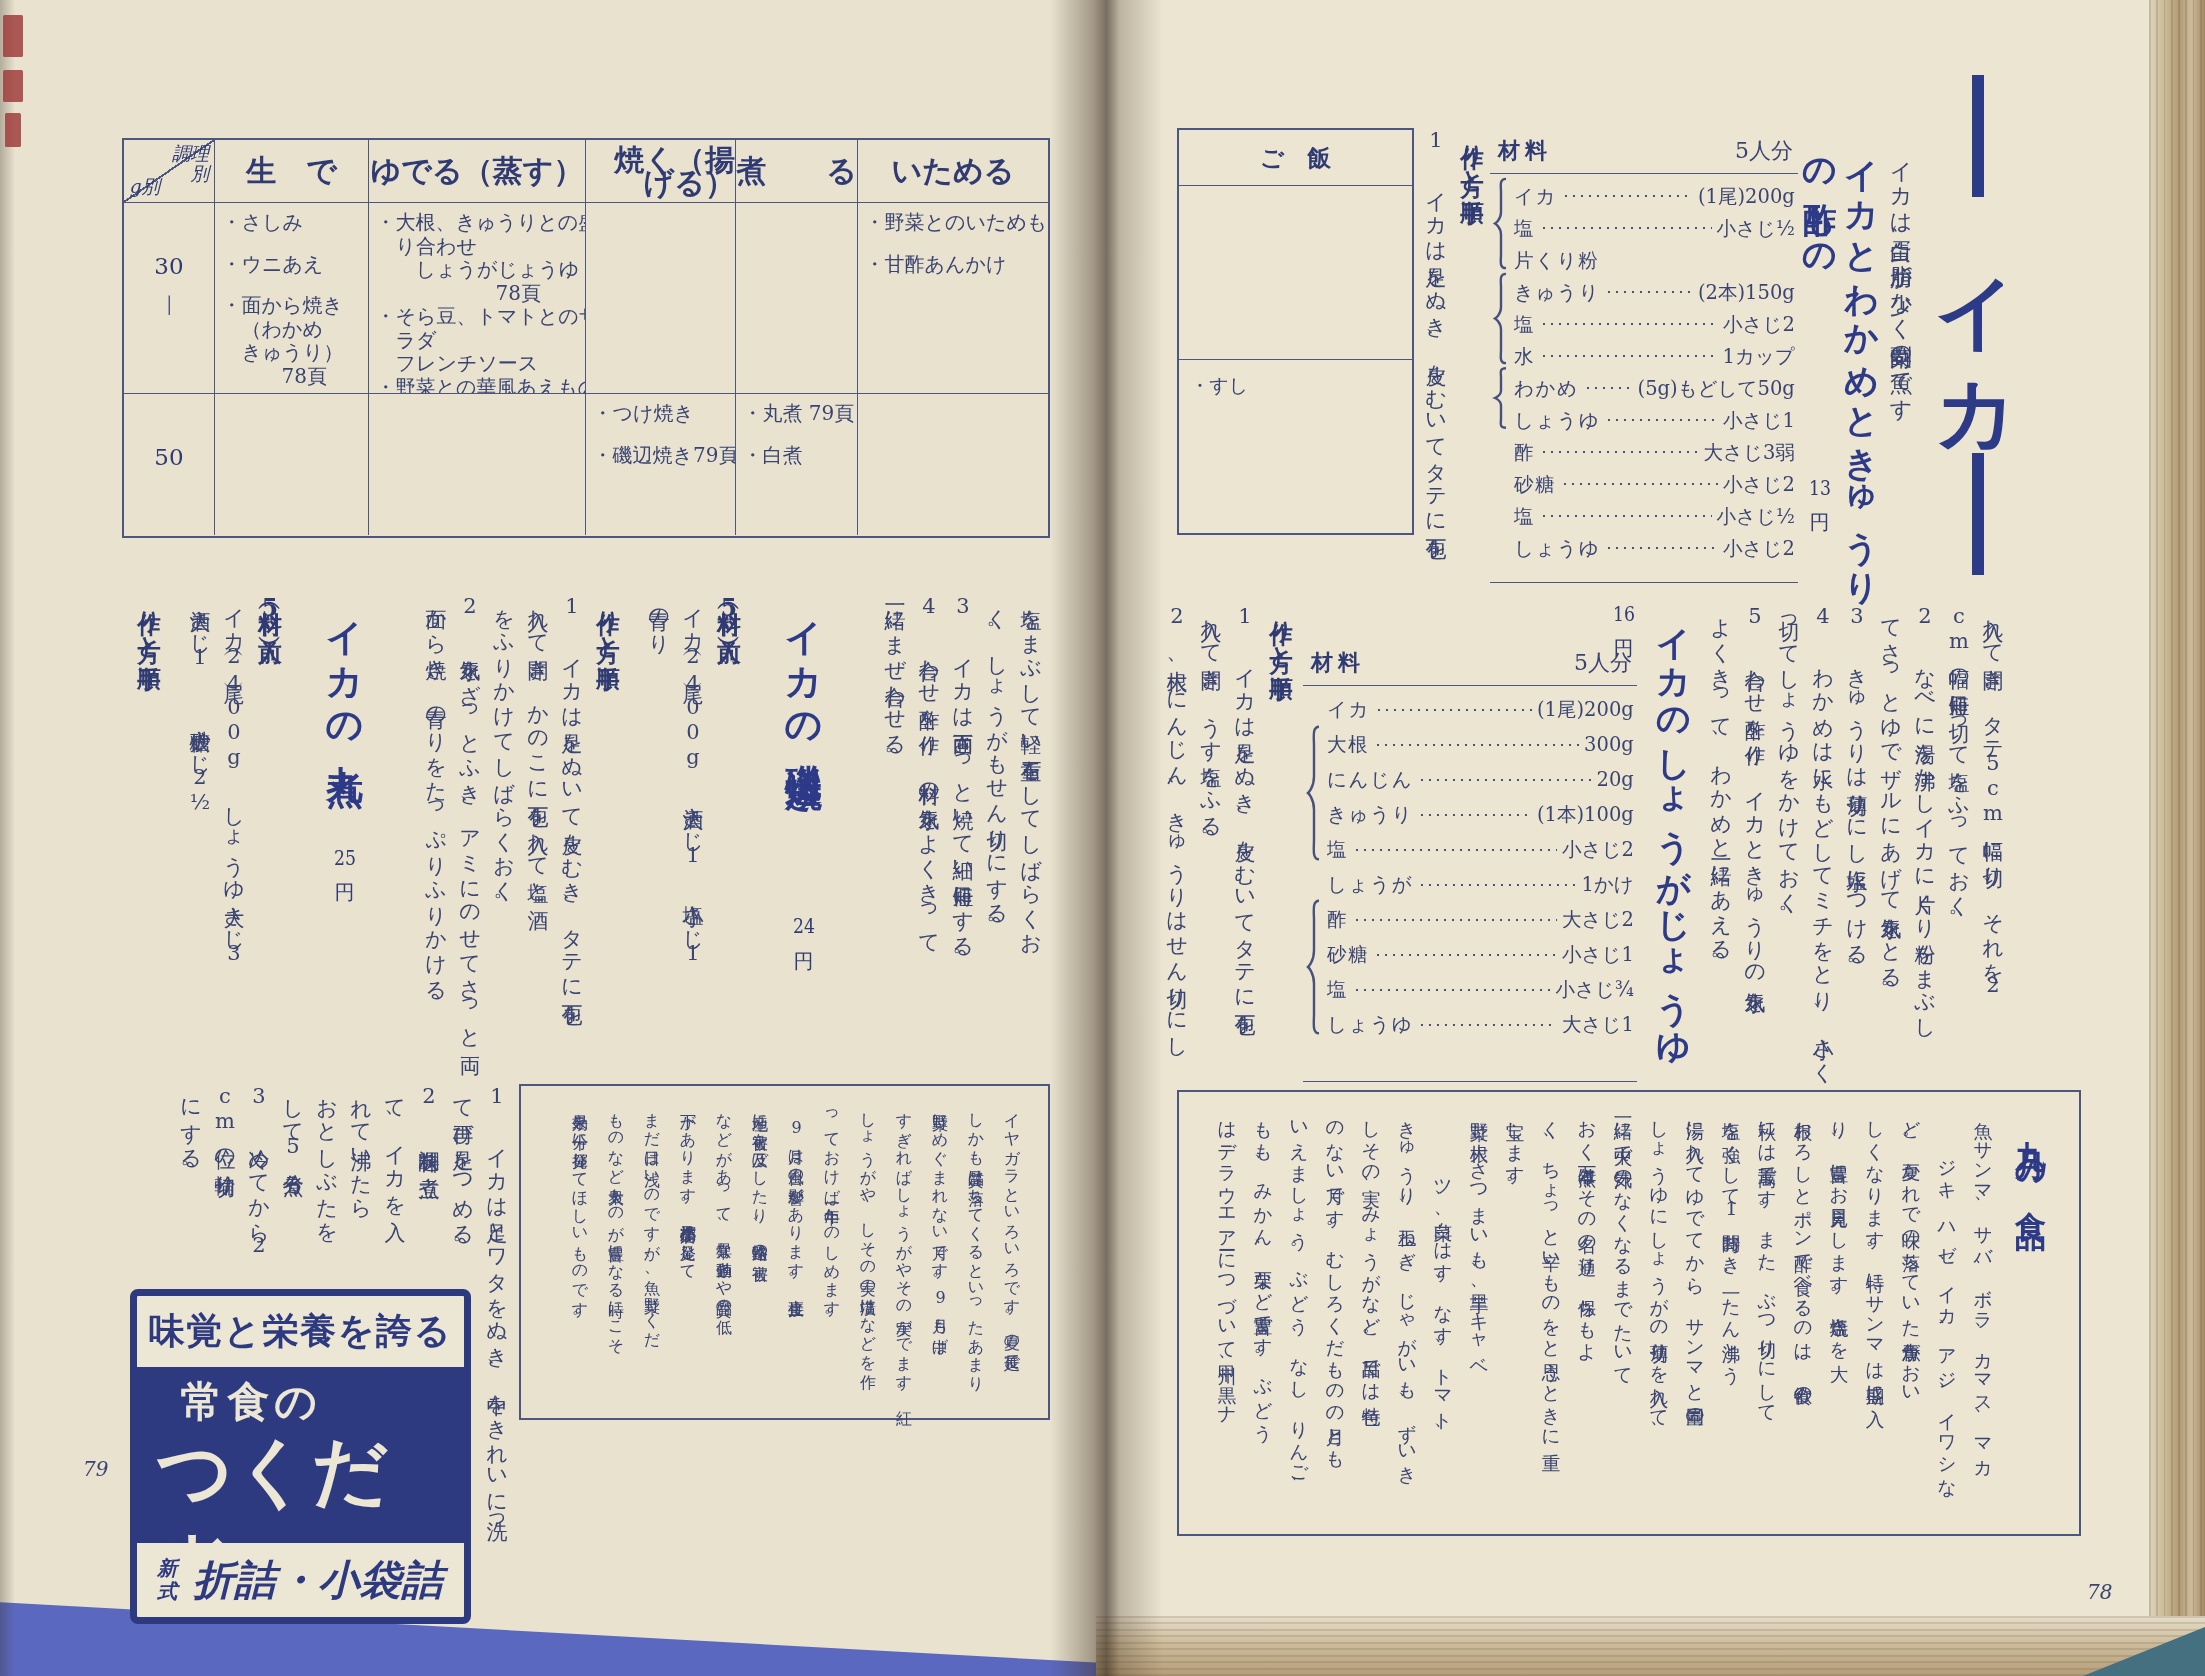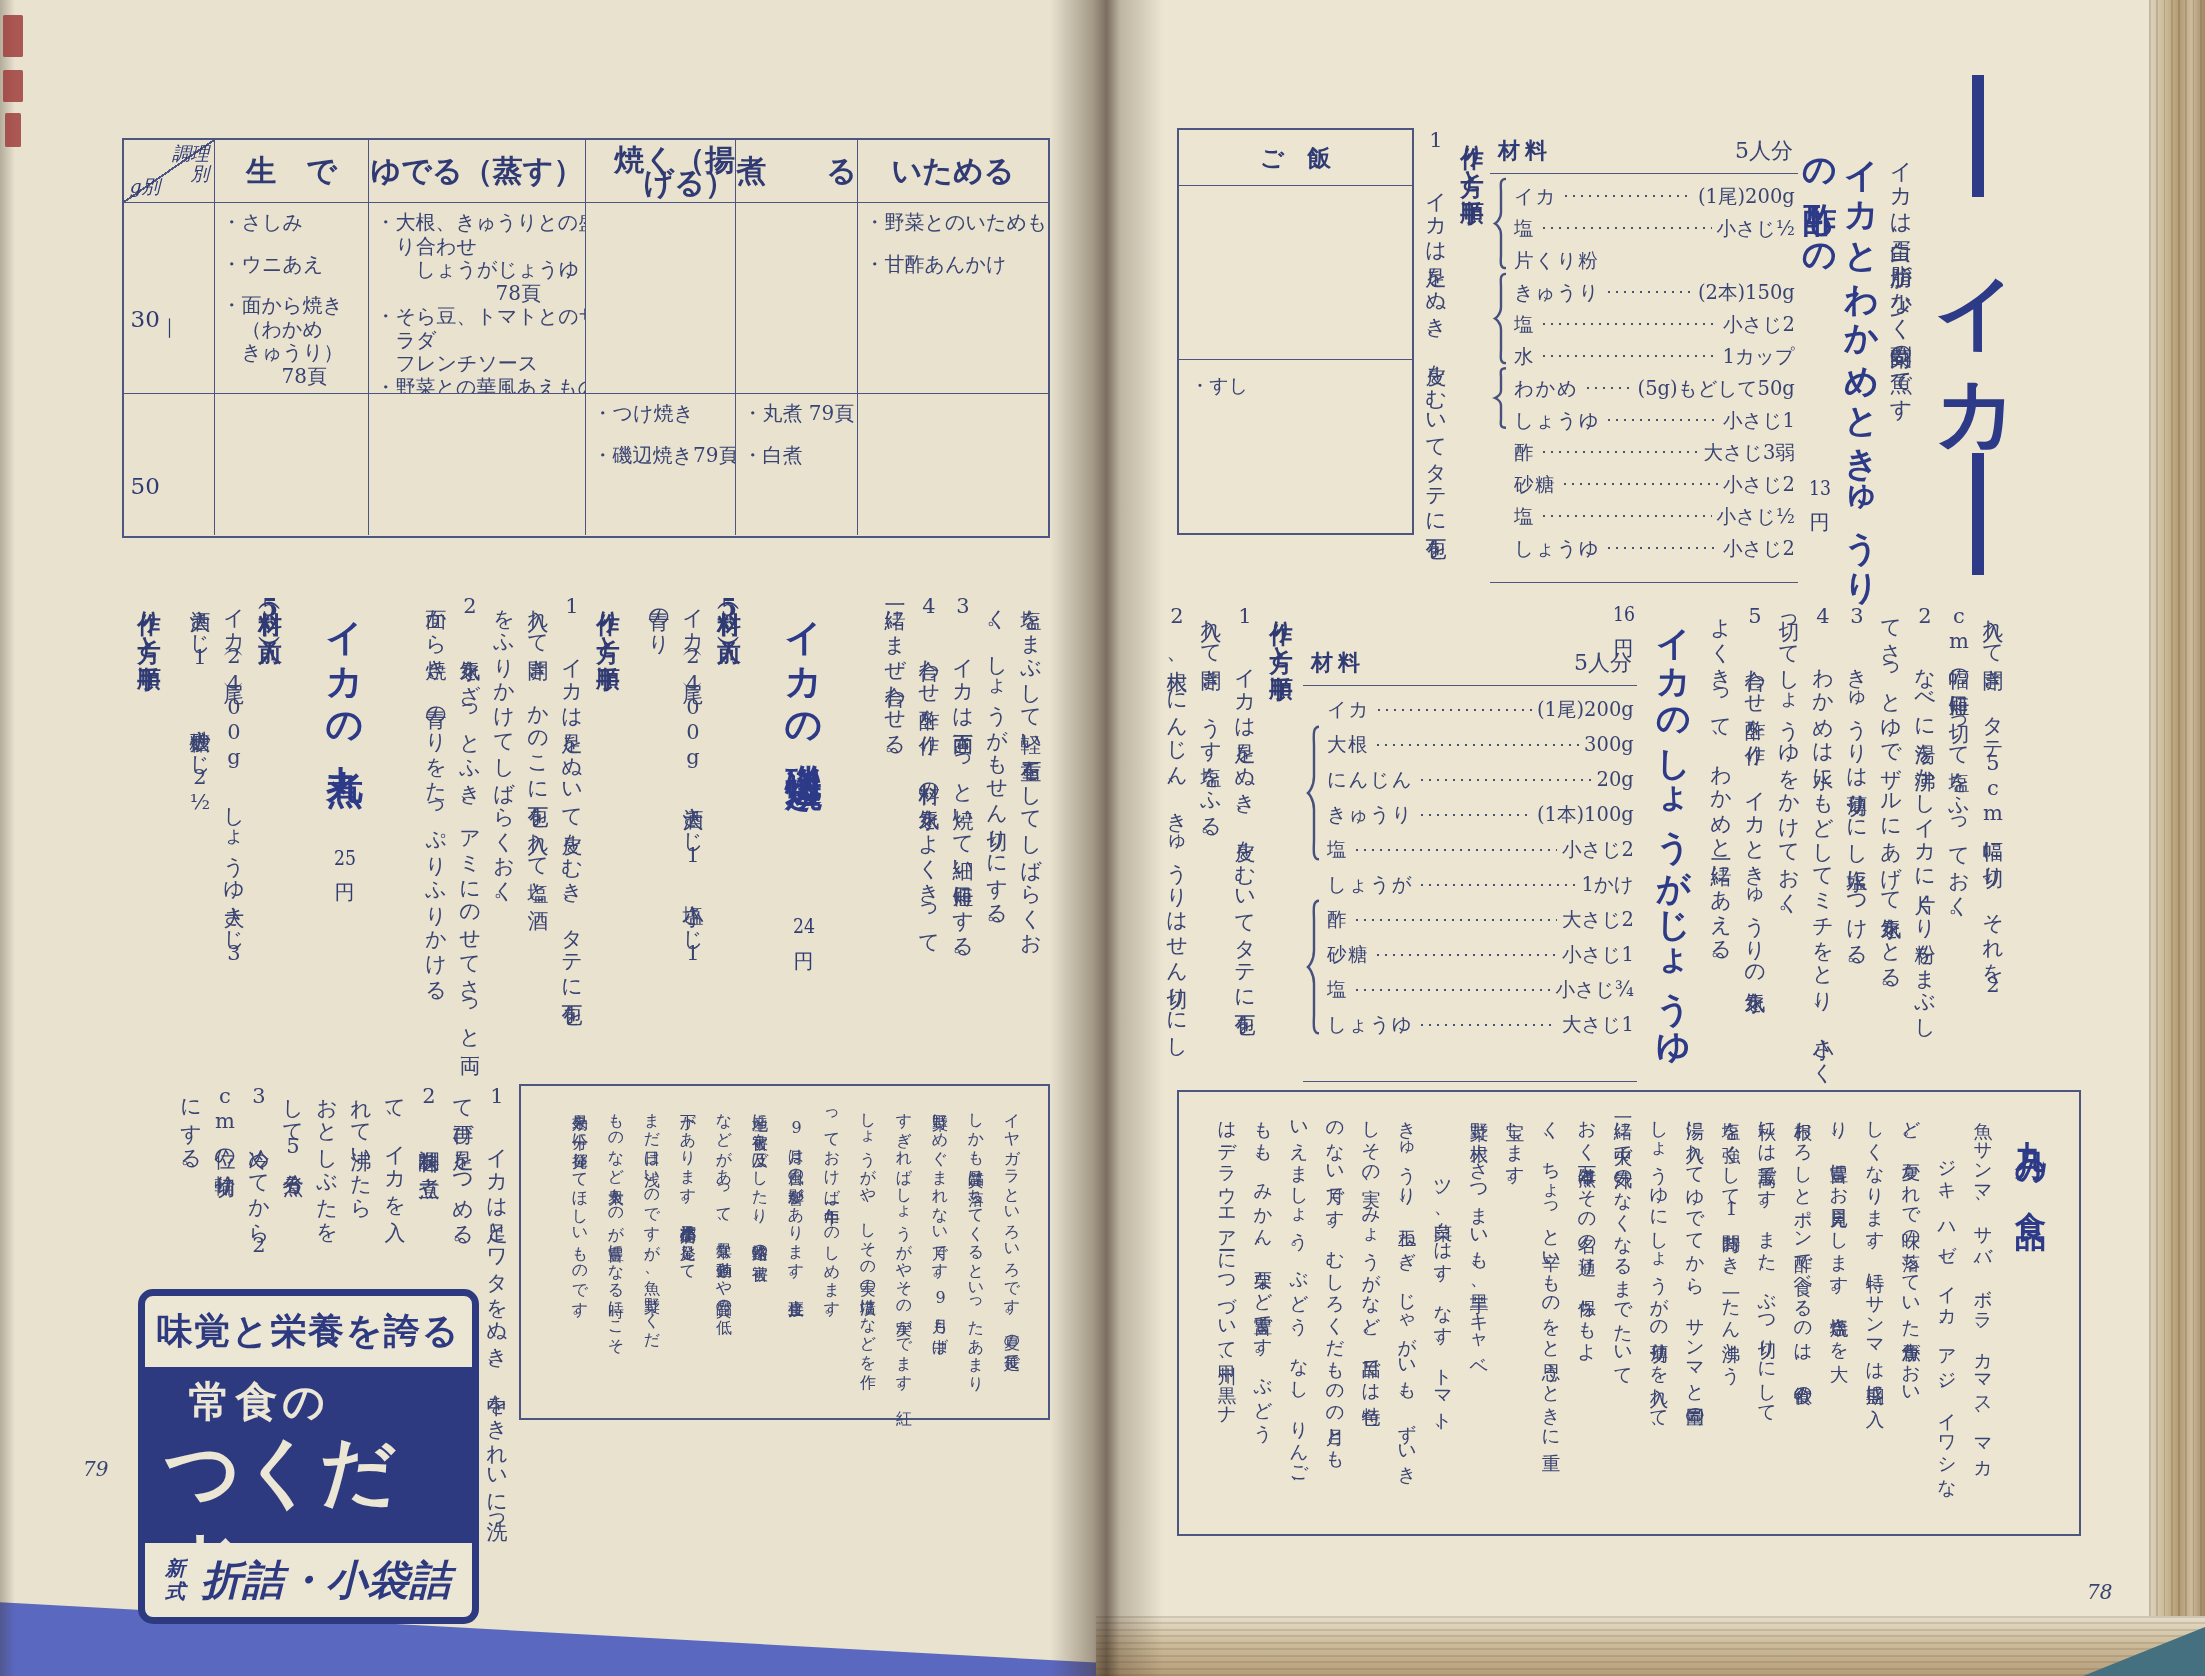--- a/index.html
+++ b/index.html
@@ -56,21 +56,21 @@
     color:var(--ink);font-size:20px;line-height:23.5px;padding:8px 6.5px;overflow:hidden;}
   .tc.lastc{border-right:none;}
   .tc.lastr{border-bottom:none;}
   .tc.head{display:flex;align-items:center;justify-content:center;
     font-size:30px;font-weight:700;color:var(--ink2);padding:0;text-align:right;}
   .tc.corner{position:relative;padding:0;
     background:linear-gradient(to bottom right,rgba(0,0,0,0) calc(50% - 1px),var(--line) calc(50% - 1px),var(--line) calc(50% + 1px),rgba(0,0,0,0) calc(50% + 1px));font-style:italic;}
   .corner-top{position:absolute;top:4px;right:4.9px;width:50px;font-size:18.6px;line-height:20px;
     text-align:right;color:var(--ink2);}
   .corner-bottom{position:absolute;bottom:3.2px;left:5.7px;font-size:18.6px;color:var(--ink2);}
-  .tc.glabel{display:flex;flex-direction:row;align-items:center;padding-top:52px;
+  .tc.glabel{display:flex;flex-direction:column;align-items:center;padding-top:52px;
     font-size:23px;color:var(--ink2);}
   .glabel .rng{margin-top:13px;font-size:19.5px;}
   .tc .ln{min-height:18px;white-space:pre;}
 
   
   .rtable{position:absolute;left:1177px;top:128px;width:233px;height:403px;
     border:2.1px solid var(--line);color:var(--ink);}
   .rtable .g-head{height:55px;border-bottom:1.5px solid var(--line);display:flex;
     align-items:center;justify-content:center;font-size:23.5px;font-weight:700;color:var(--ink2);}
   .rtable .g-mid{height:173px;border-bottom:1.5px solid var(--line);}
@@ -101,22 +101,22 @@
 
   
   .notebox{position:absolute;border:2.1px solid var(--line);}
   .nb-inner{position:absolute;inset:0;padding:16px 18px;writing-mode:vertical-rl;text-orientation:upright;color:var(--ink);}
   .sept-title{font-weight:700;font-size:31px;letter-spacing:11.3px;color:var(--title);
     line-height:60px;margin-top:8px;}
   .sept-col{font-size:18.6px;line-height:36px;letter-spacing:0.8px;}
   .info-col{font-size:16px;line-height:36px;letter-spacing:0.4px;}
 
   
-  .ad{position:absolute;left:138px;top:1289px;width:327px;height:321px;
-    border:7.3px solid var(--navy);border-radius:15px;background:#ece6d4;overflow:hidden;}
+  .ad{position:absolute;left:130px;top:1289px;width:327px;height:321px;
+    border:7.3px solid var(--navy);border-radius:8px;background:#ece6d4;overflow:hidden;}
   .ad-top{height:71px;display:flex;align-items:center;justify-content:center;
     font-size:36px;font-weight:700;color:var(--navy);letter-spacing:1.6px;}
   .ad-mid{height:169px;background:var(--navy);color:#ece6d4;padding:6.5px 19.5px 0 19.5px;}
   .ad-prefix{font-size:42px;font-weight:700;letter-spacing:4.9px;margin-left:24px;}
   .ad-main{font-size:75px;font-weight:900;letter-spacing:0.8px;margin-top:-8px;}
   .ad-bot{height:75px;display:flex;align-items:center;justify-content:center;gap:8px;color:var(--navy);font-style:italic;}
   .ad-new{display:inline-block;width:27.6px;font-size:20px;line-height:1.15;font-weight:700;}
   .ad-pack{font-size:41px;font-weight:900;letter-spacing:0.8px;}
 
   .pagenum{position:absolute;font-size:20px;font-style:italic;color:var(--ink);}

